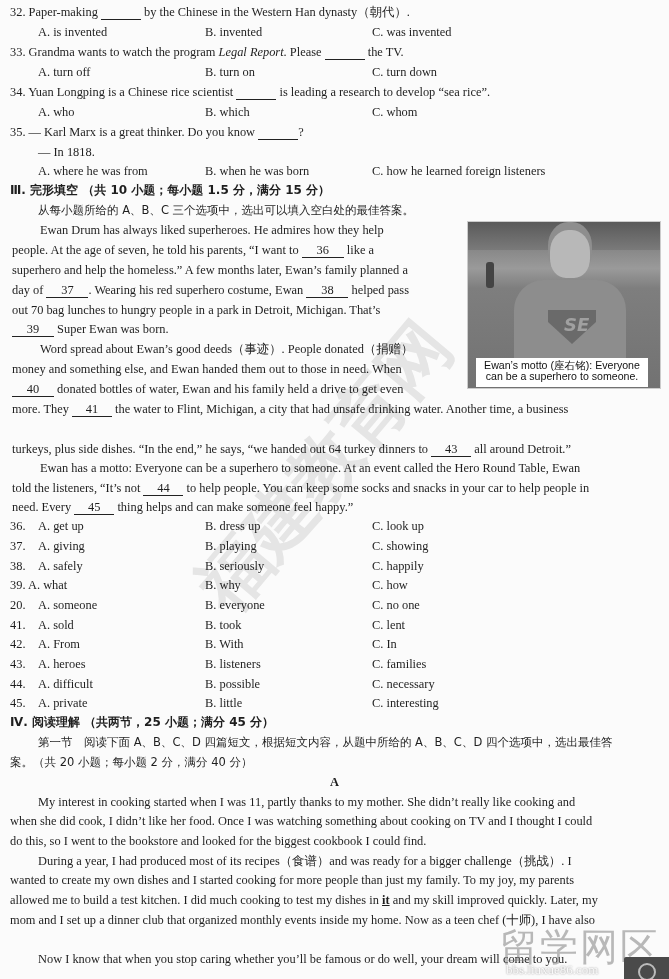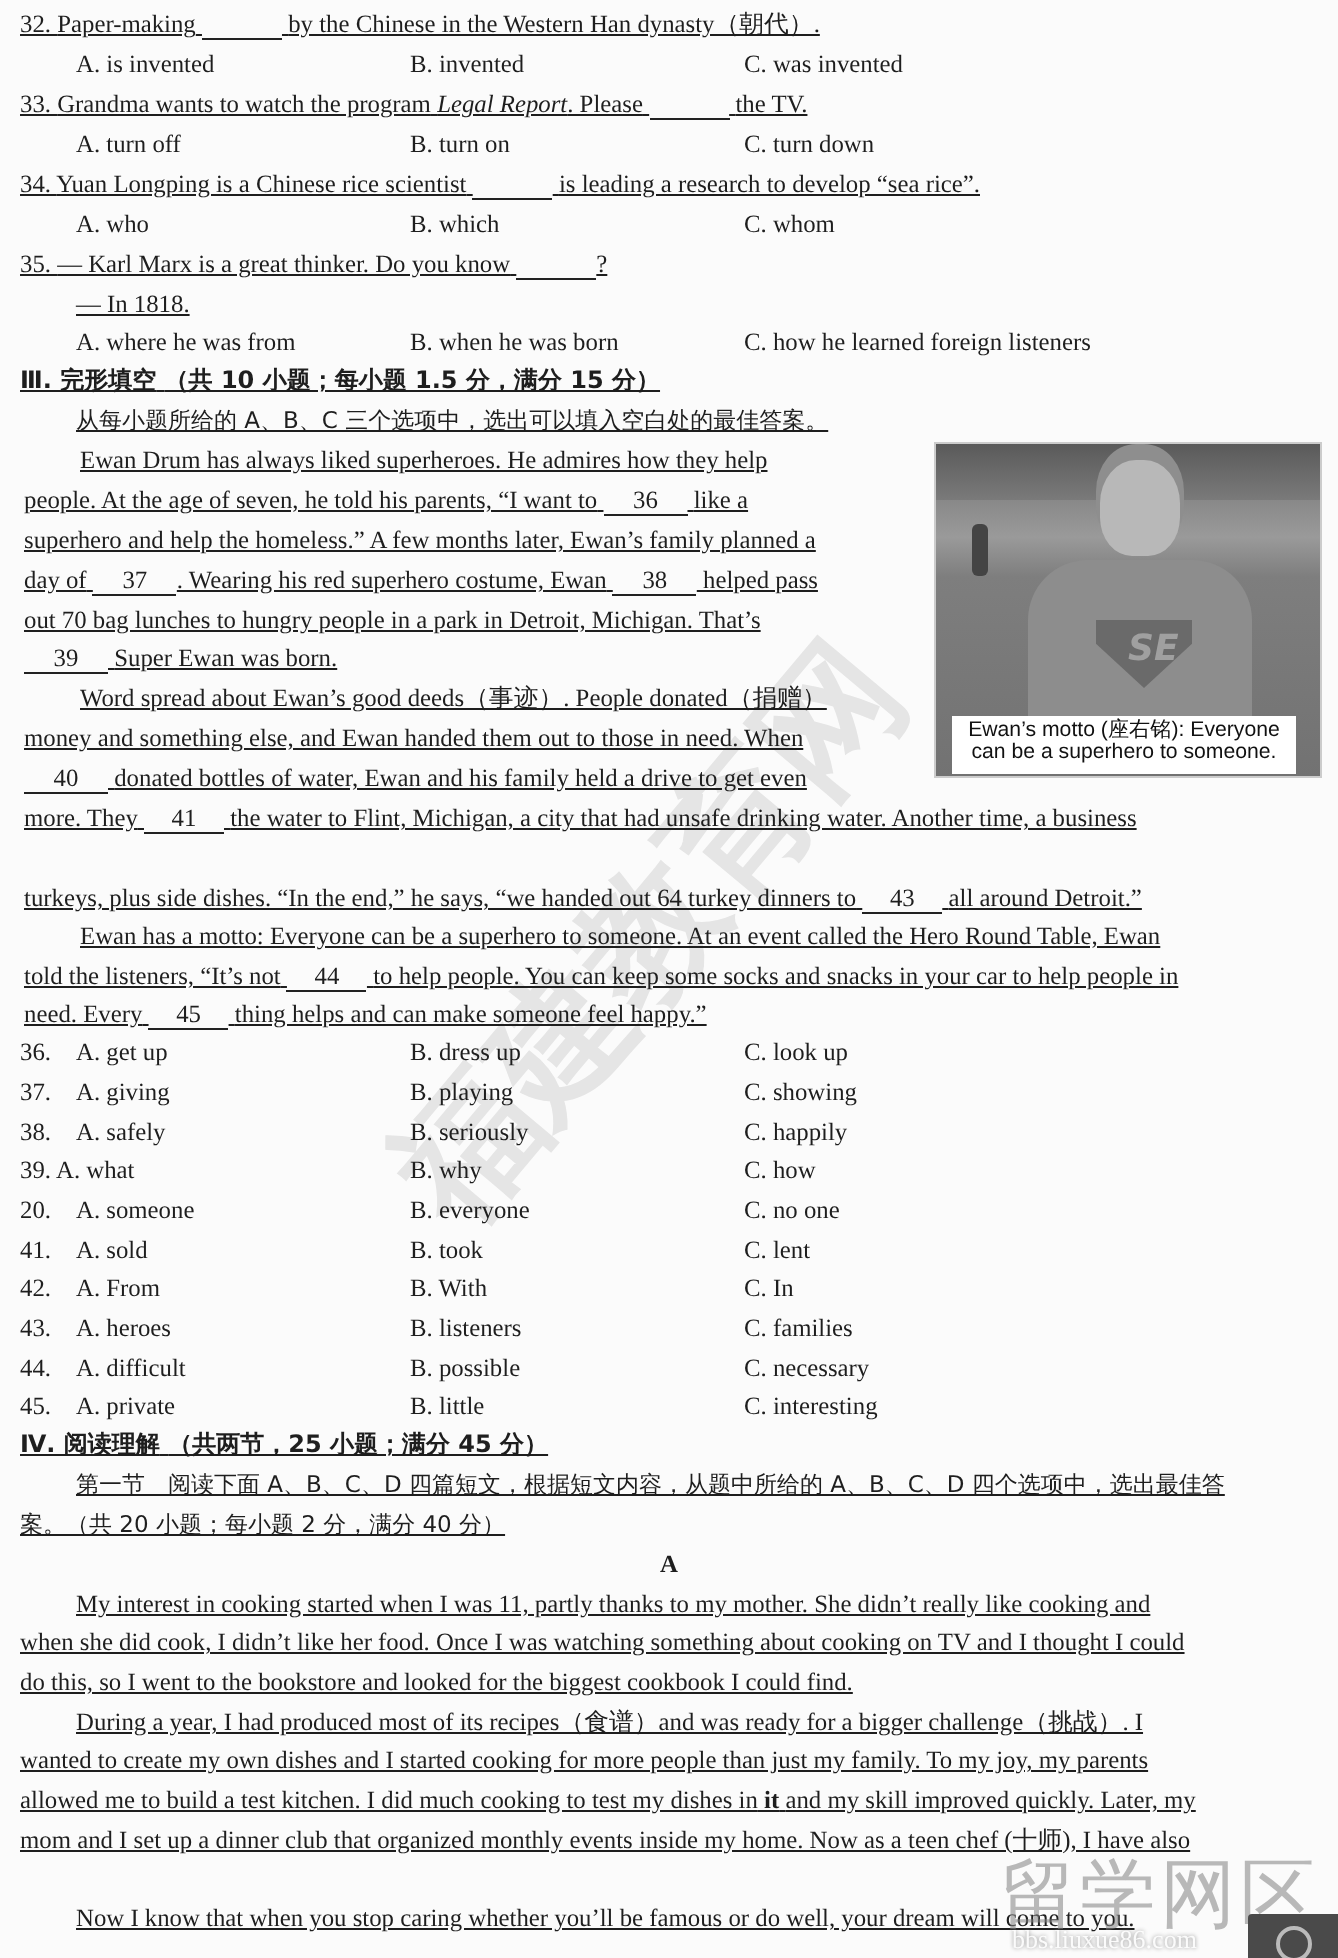--- a/index.html
+++ b/index.html
@@ -3,21 +3,21 @@
 <meta charset="utf-8">
 <style>
   html, body { margin: 0; padding: 0; }
   body {
     width: 669px; height: 979px; overflow: hidden; position: relative;
     background: #fbfbfb; color: #1e1e1e;
     font-family: "Liberation Serif", "DejaVu Serif", serif;
     font-size: 12.4px;
   }
   .page { position: absolute; left: 0; top: 0; width: 669px; height: 979px; }
-  .ln { position: absolute; white-space: nowrap; line-height: 16px; text-decoration: underline; }
+  .ln { position: absolute; white-space: nowrap; line-height: 16px; }
   .opt { position: absolute; white-space: nowrap; line-height: 16px; }
   .blank { display: inline-block; border-bottom: 1px solid #222; text-align: center; line-height: 13px; }
   .sec { font-family: "DejaVu Sans", "Liberation Sans", sans-serif; font-weight: bold; font-size: 12px; }
   .zh { font-family: "DejaVu Sans", sans-serif; font-size: 11.5px; }
   i { font-style: italic; }
   .photo {
     position: absolute; left: 467px; top: 221px; width: 192px; height: 166px;
     background: linear-gradient(180deg, #6c6c6c 0%, #8a8a8a 18%, #9a9a9a 28%, #7e7e7e 40%, #727272 100%);
     overflow: hidden; border: 1px solid #ccc;
   }

